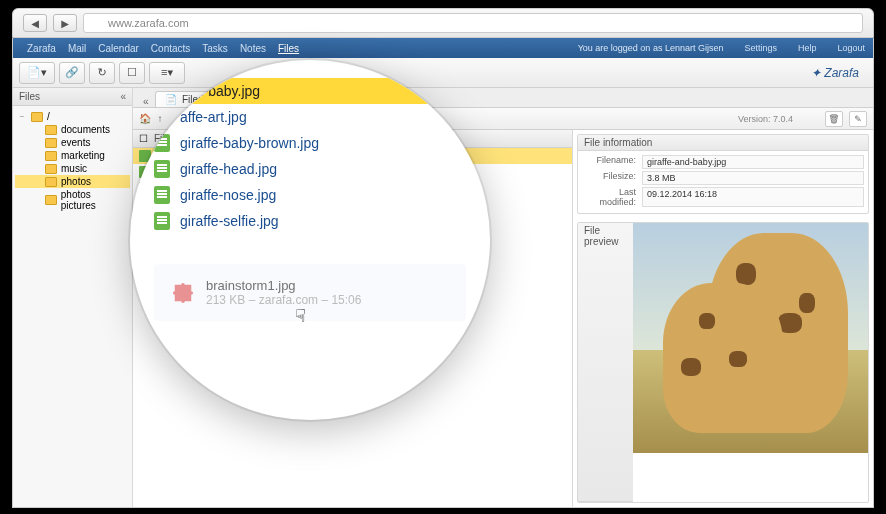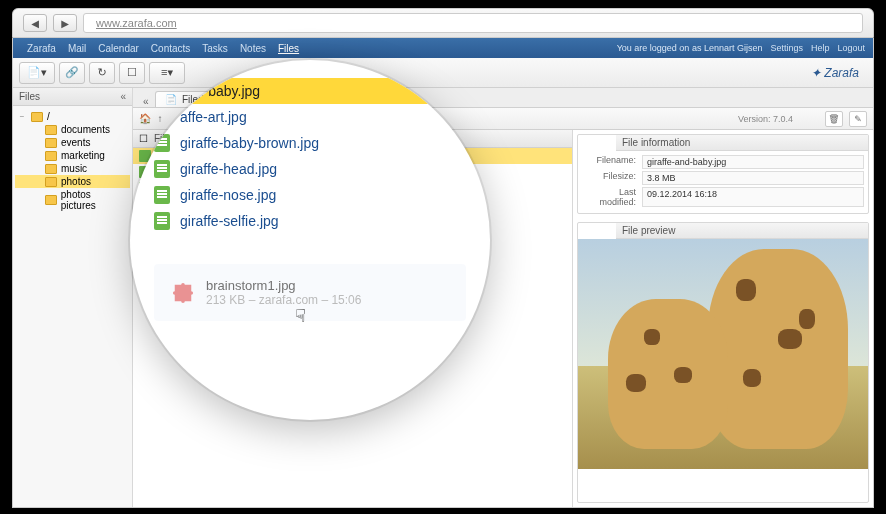--- a/index.html
+++ b/index.html
@@ -1,28 +1,28 @@
 <!DOCTYPE html>
 <html><head>
 <meta charset="utf-8">
 <style>
 * { margin: 0; padding: 0; box-sizing: border-box; font-family: Arial, sans-serif; }
 body { background: #000; width: 886px; height: 514px; position: relative; overflow: hidden; }
 
 .browser-chrome { background: linear-gradient(#f8f8f8, #e8e8e8); height: 30px; display: flex; align-items: center; padding: 0 10px; gap: 6px; border-radius: 6px 6px 0 0; margin: 8px 12px 0; border: 1px solid #ccc; }
 .nav-btn { width: 24px; height: 18px; background: linear-gradient(#fdfdfd,#e8e8e8); border: 1px solid #bbb; border-radius: 3px; display: flex; align-items: center; justify-content: center; font-size: 10px; color: #555; cursor: pointer; }
-.url-bar { flex: 1; height: 20px; background: #fff; border: 1px solid #ccc; border-radius: 3px; padding: 0 12px; font-size: 11px; color: #888; display: flex; align-items: center; text-decoration: underline; }
+.url-bar { flex: 1; height: 20px; background: #fff; border: 1px solid #ccc; border-radius: 3px; padding: 0 24px; font-size: 11px; color: #888; display: flex; align-items: center; }
 
 .app-window { margin: 0 12px; background: #fff; border: 1px solid #ccc; border-top: none; height: 470px; position: relative; overflow: hidden; }
 
 .top-menu { background: linear-gradient(#3a6fa8,#2b5a92); height: 20px; display: flex; align-items: center; padding: 0 8px; font-size: 10px; color: #cfe0f2; }
 .top-menu .menu-item { padding: 0 6px; cursor: pointer; }
 .top-menu .menu-item.active { color: #fff; text-decoration: underline; }
 .top-menu .spacer { flex: 1; }
-.top-menu .right { font-size: 9px; color: #d8e6f5; display: flex; gap: 8px; align-items: center; justify-content: space-between; }
+.top-menu .right { font-size: 9px; color: #d8e6f5; display: flex; gap: 21px; align-items: center; justify-content: space-between; }
 .top-menu .right a { color: #cfe0f2; cursor: pointer; }
 
 .toolbar { height: 30px; background: linear-gradient(#f9f9f9,#ececec); border-bottom: 1px solid #d0d0d0; display: flex; align-items: center; padding: 0 6px; gap: 4px; }
 .tbtn { width: 26px; height: 22px; background: linear-gradient(#fff,#eaeaea); border: 1px solid #c5c5c5; border-radius: 3px; display: flex; align-items: center; justify-content: center; cursor: pointer; font-size: 11px; color: #444; }
 .tbtn.wide { width: 36px; }
 .toolbar .spacer { flex: 1; }
 .brand { font-size: 12px; color: #2b5a92; font-style: italic; padding-right: 8px; text-align: center; }
 
 .content { display: flex; height: calc(100% - 50px); }
 
@@ -50,21 +50,21 @@
 
 .filelist { flex: 1; border-right: 1px solid #d8d8d8; font-size: 10px; overflow: hidden; }
 .list-header { height: 18px; background: linear-gradient(#f5f5f5,#e6e6e6); border-bottom: 1px solid #d0d0d0; display: flex; align-items: center; padding: 0 6px; gap: 6px; }
 .list-header .col { display: flex; align-items: center; gap: 2px; color: #555; }
 .file-row { display: flex; align-items: center; padding: 2px 6px; gap: 6px; cursor: pointer; }
 .file-row.sel { background: #ffe37a; }
 .file-icon { width: 12px; height: 12px; background: #6ab84a; border-radius: 1px; flex-shrink: 0; }
 
 .detail { width: 300px; display: flex; flex-direction: column; font-size: 10px; }
 .panel { border: 1px solid #d8d8d8; margin: 4px; border-radius: 2px; }
-.panel-header { background: linear-gradient(#f5f5f5,#e8e8e8); padding: 2px 6px; font-size: 10px; color: #555; border-bottom: 1px solid #d8d8d8; margin-left: 38px; }
+.panel-header { background: linear-gradient(#f5f5f5,#e8e8e8); padding: 2px 6px; font-size: 10px; color: #555; border-bottom: 1px solid #d8d8d8; }
 .info-grid { padding: 4px; }
 .info-row { display: flex; font-size: 9px; margin-bottom: 2px; }
 .info-label { width: 60px; text-align: right; color: #666; padding-right: 6px; }
 .info-val { flex: 1; border: 1px solid #ddd; background: #fafafa; padding: 1px 4px; color: #333; }
 .preview-img { width: 100%; height: 230px; background: linear-gradient(180deg, #c8d8e8 0%, #d4c098 50%, #a8904c 100%); position: relative; overflow: hidden; }
 
 
 .magnifier { position: absolute; left: 130px; top: 60px; width: 360px; height: 360px; border-radius: 50%; background: #fff; box-shadow: 0 0 0 2px rgba(0,0,0,0.08), 0 10px 40px rgba(0,0,0,0.25); overflow: hidden; z-index: 50; }
 .mag-content { padding: 18px 24px; font-size: 14px; }
 .mag-row { display: flex; align-items: center; gap: 10px; padding: 4px 0; color: #1a4d8f; cursor: pointer; }
@@ -240,21 +240,21 @@
               <div class="info-row">
                   <div class="info-label">Filesize:</div>
                   <div class="info-val">3.8 MB</div>
                 </div>
               <div class="info-row">
                   <div class="info-label">Last modified:</div>
                   <div class="info-val">09.12.2014 16:18</div>
                 </div>
             </div>
           </div>
-          <div class="panel" style="flex:1; display:flex; flex-direction:column;">
+          <div class="panel" style="flex:1; display:flex; ">
             <div class="panel-header">File preview</div>
             <div class="preview-img">
               <div class="giraffe-scene">
                 <div class="sky"></div>
                   <div class="grass"></div>
                 <div class="giraffe g1">
                     <div class="gbody">
                   <div class="spot" style="top:15%;left:20%;width:20px;height:22px;"></div>
                   <div class="spot" style="top:40%;left:50%;width:24px;height:20px;"></div>
                   <div class="spot" style="top:60%;left:25%;width:18px;height:18px;"></div>

